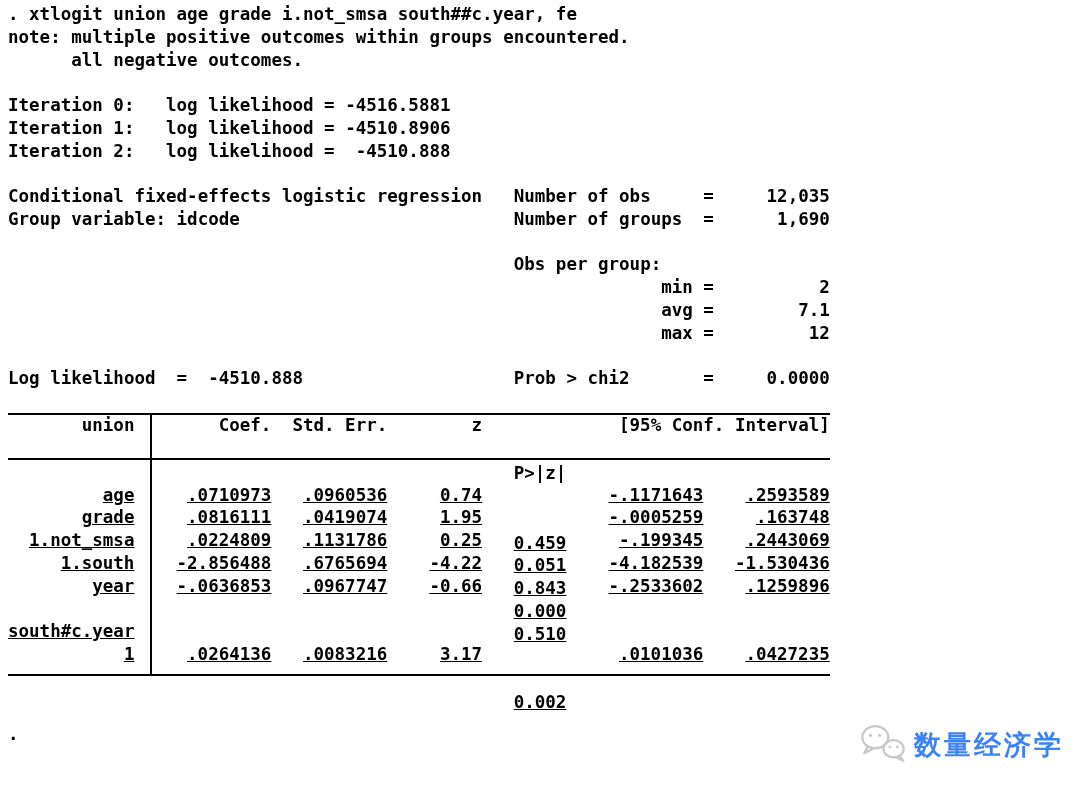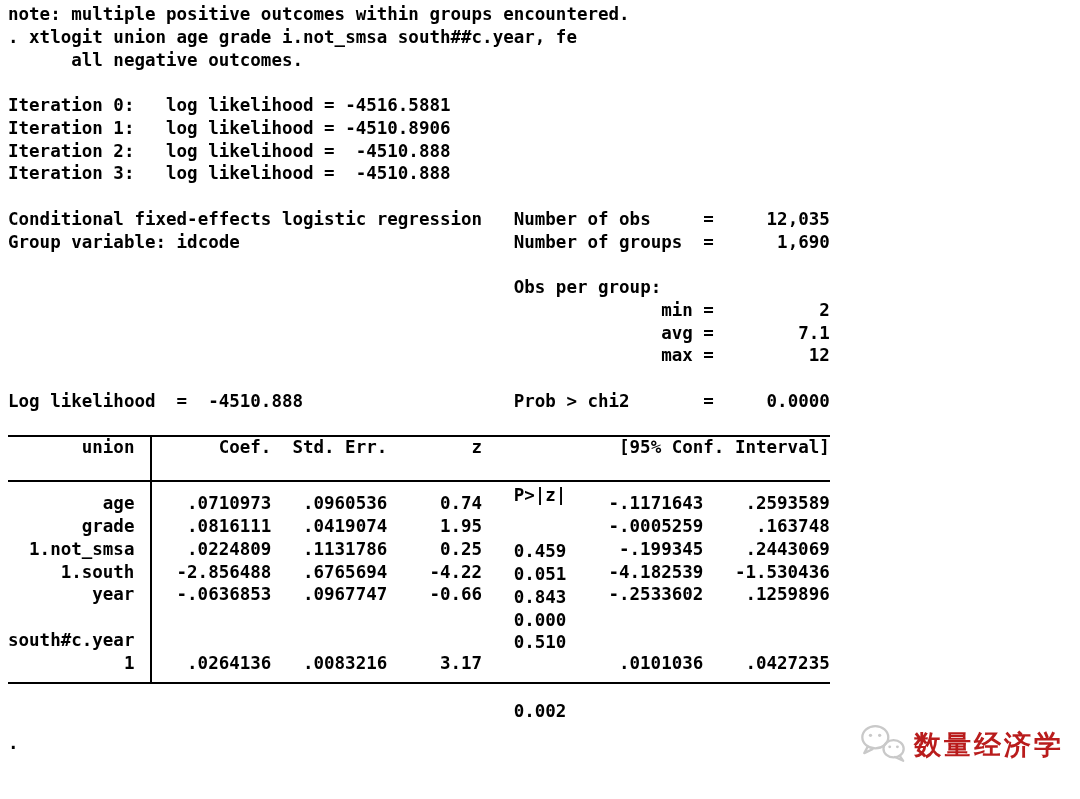--- a/index.html
+++ b/index.html
@@ -50,22 +50,23 @@
     width: 0;
     border-left: 2px solid #000;
   }
   .t-header {
     display: flex;
     align-items: flex-start;
     height: 43px;
     border-bottom: 2px solid #000;
   }
   .t-body {
-    padding-top: 10px;
+    padding-top: 24px;
     padding-bottom: 8px;
+    text-decoration: underline;
   }
   .t-row {
     display: flex;
     height: 22.75px;
     line-height: 22.75px;
   }
   .c {
     display: inline-block;
     text-align: right;
     white-space: pre;
@@ -88,37 +89,36 @@
     display: flex;
     align-items: center;
     gap: 6px;
     color: #c9c9c9;
   }
   .wm-text {
     font-family: "DejaVu Sans", "Liberation Sans", sans-serif;
     font-size: 27px;
     font-weight: bold;
     letter-spacing: 3px;
-    color: #b91c1c;
+    color: #3b82f6;
   }
 </style>
 </head>
 <body>
 
 <div class="screen">
 
   <div class="console top">
+    <div class="line">. xtlogit union age grade i.not_smsa south##c.year, fe</div>
     <div class="line">note: multiple positive outcomes within groups encountered.</div>
-    <div class="line">. xtlogit union age grade i.not_smsa south##c.year, fe</div>
     <div class="line">      all negative outcomes.</div>
     <div class="line"></div>
     <div class="line">Iteration 0:   log likelihood = -4516.5881</div>
     <div class="line">Iteration 1:   log likelihood = -4510.8906</div>
     <div class="line">Iteration 2:   log likelihood =  -4510.888</div>
-    <div class="line">Iteration 3:   log likelihood =  -4510.888</div>
     <div class="line"></div>
     <div class="line">Conditional fixed-effects logistic regression   Number of obs     =     12,035</div>
     <div class="line">Group variable: idcode                          Number of groups  =      1,690</div>
     <div class="line"></div>
     <div class="line">                                                Obs per group:</div>
     <div class="line">                                                              min =          2</div>
     <div class="line">                                                              avg =        7.1</div>
     <div class="line">                                                              max =         12</div>
     <div class="line"></div>
     <div class="line">Log likelihood  =  -4510.888                    Prob &gt; chi2       =     0.0000</div>

